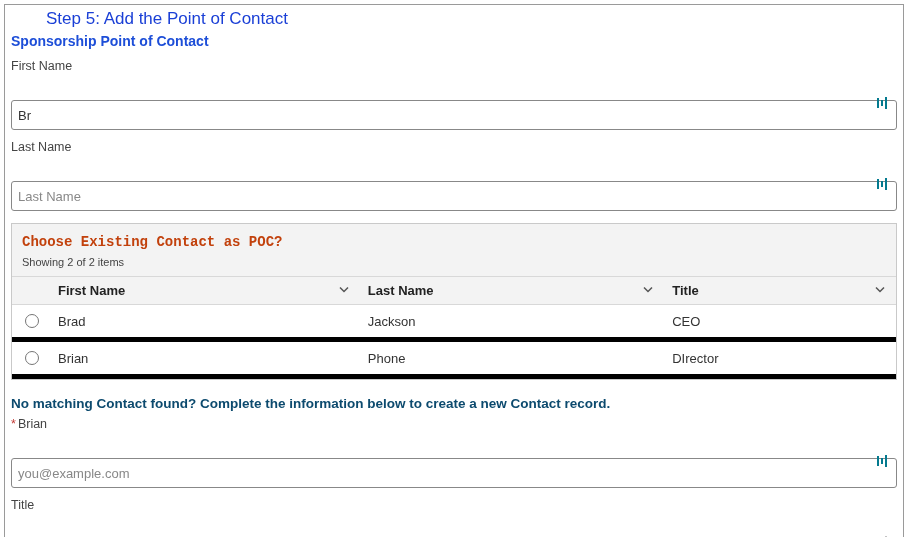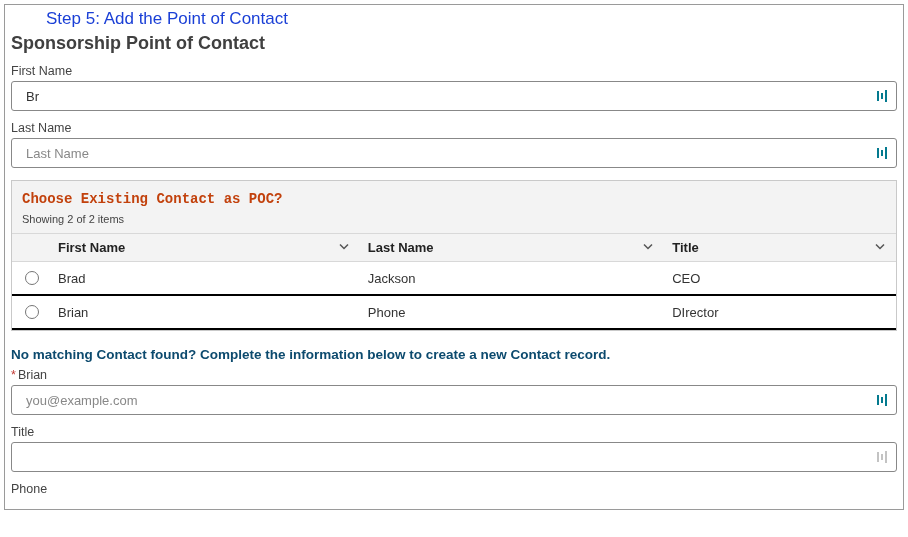--- a/index.html
+++ b/index.html
@@ -10,43 +10,44 @@
     background: #fff;
   }
   .step-title {
     color: #1a3fd6;
     font-size: 17px;
     padding: 4px 6px 2px 6px;
     margin-left: 35px;
   }
   .section-title {
     font-weight: 700;
-    font-size: 18px;
+    font-size: 14px;
     padding: 2px 6px 10px 6px;
-    color: #404040;
+    color: #1d4ed8;
   }
   .field-block { padding: 0 6px 10px 6px; }
   .field-label {
     font-size: 12.5px;
     color: #444;
     margin-bottom: 3px;
   }
   .required-star { color: #c23934; margin-right: 2px; }
   .input-wrap {
     position: relative;
     width: 100%;
   }
   .text-input {
     width: 100%;
     height: 30px;
     border: 1px solid #888;
     border-radius: 3px;
-    padding: 4px 28px 4px 14px;
+    padding: 4px 28px 4px 6px;
     font-size: 13px;
     color: #333;
+    margin-top: 24px;
   }
   .text-input.disabled { color: #888; }
   .text-input::placeholder { color: #888; }
   .input-glyph {
     position: absolute;
     right: 6px;
     top: 50%;
     transform: translateY(-50%);
     width: 16px; height: 16px;
     display: flex; align-items: center; justify-content: center;
@@ -85,21 +86,21 @@
     padding: 6px 8px;
     color: #222;
     position: relative;
   }
   table.contacts thead th .chev {
     position: absolute; right: 10px; top: 50%; transform: translateY(-50%);
   }
   table.contacts thead th:first-child { width: 34px; }
   table.contacts tbody td {
     padding: 6px 8px;
-    border-bottom: 2px solid #000000;
+    border-bottom: 5px solid #000000;
     color: #333;
   }
   table.contacts tbody td.radio-cell { text-align: center; width: 34px; }
   input[type=radio] { width: 14px; height: 14px; }
 
   .no-match {
     font-weight: 700;
     font-size: 13.5px;
     padding: 8px 6px 6px 6px;
     color: #0c4a6e;

